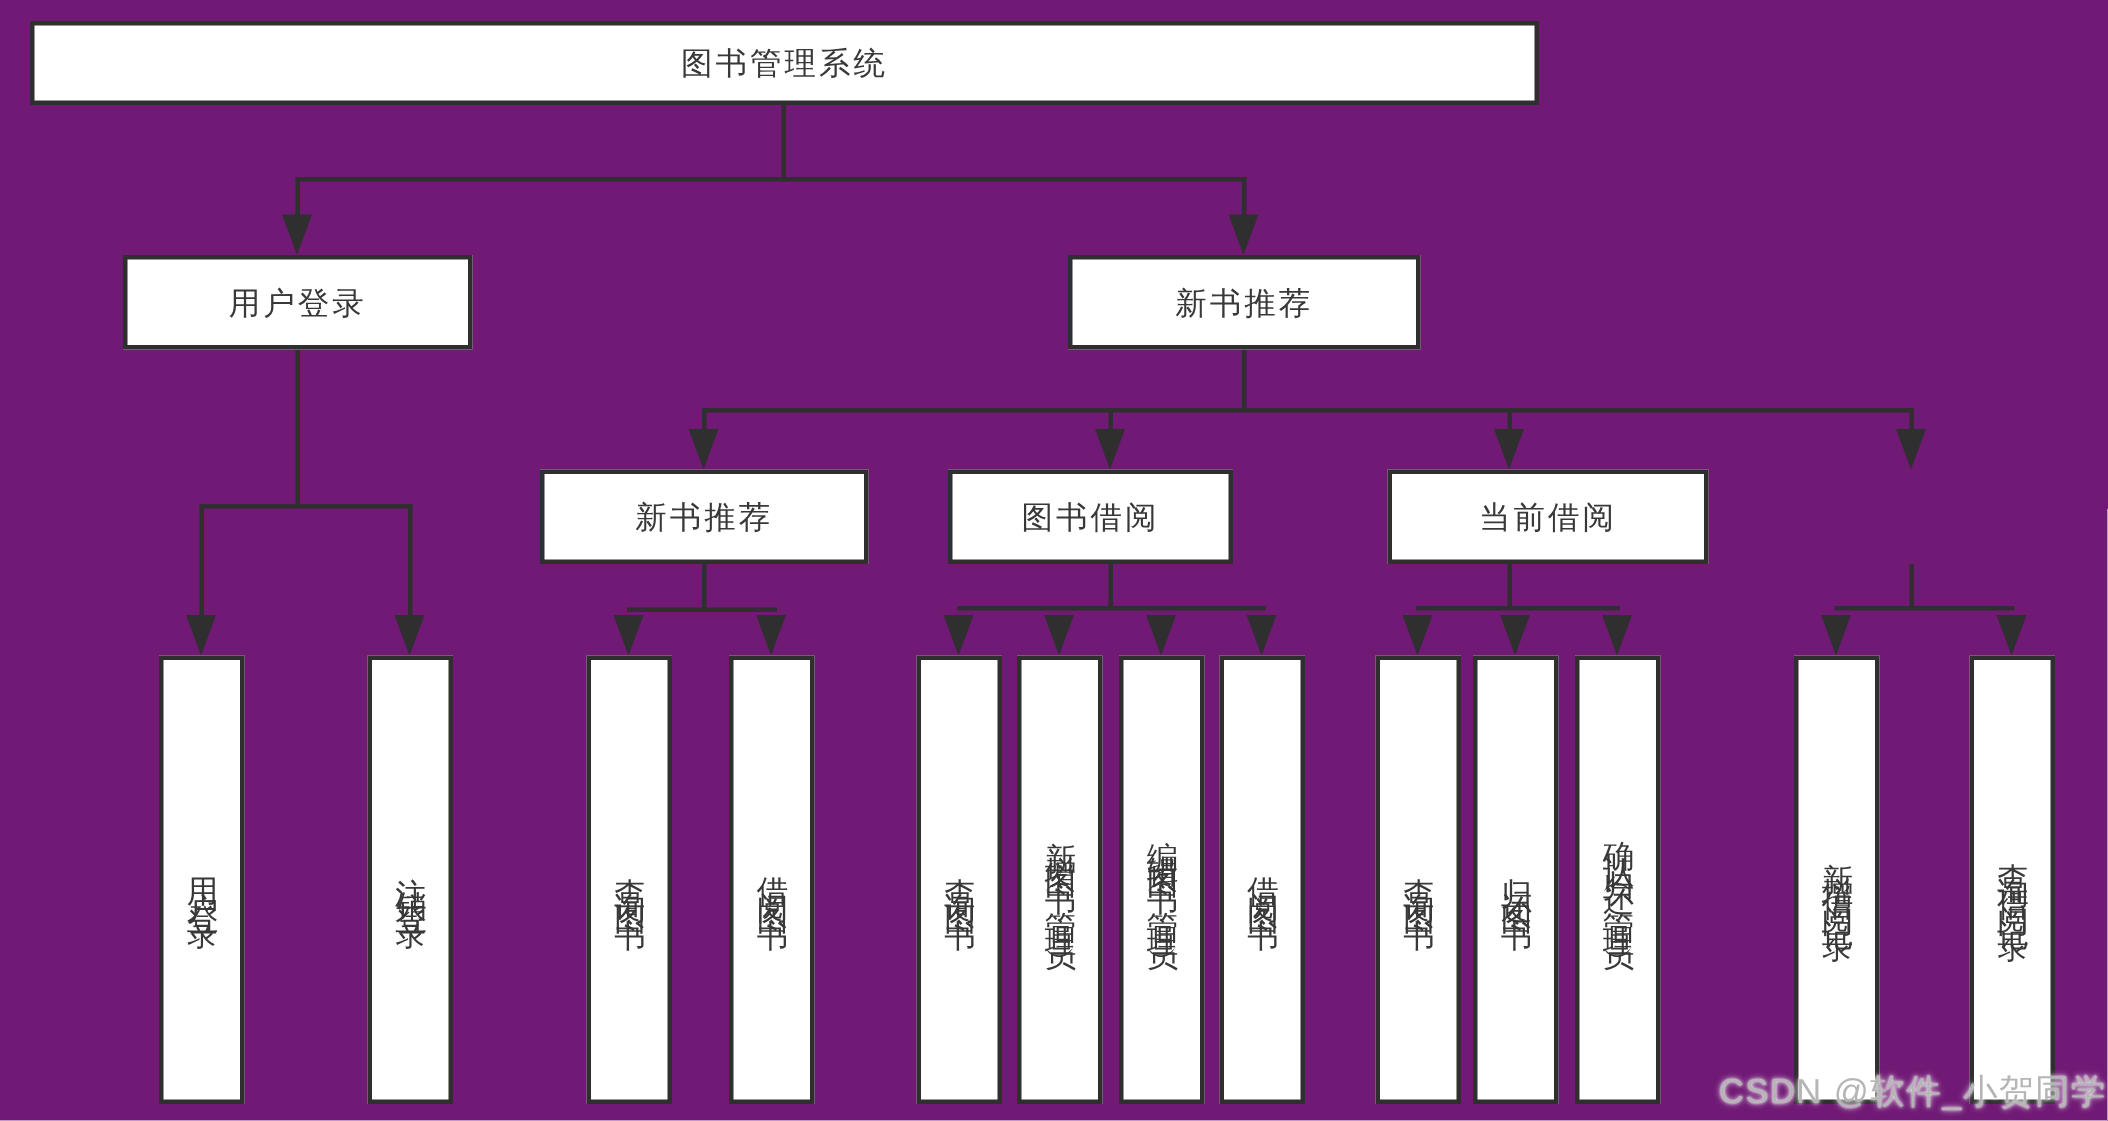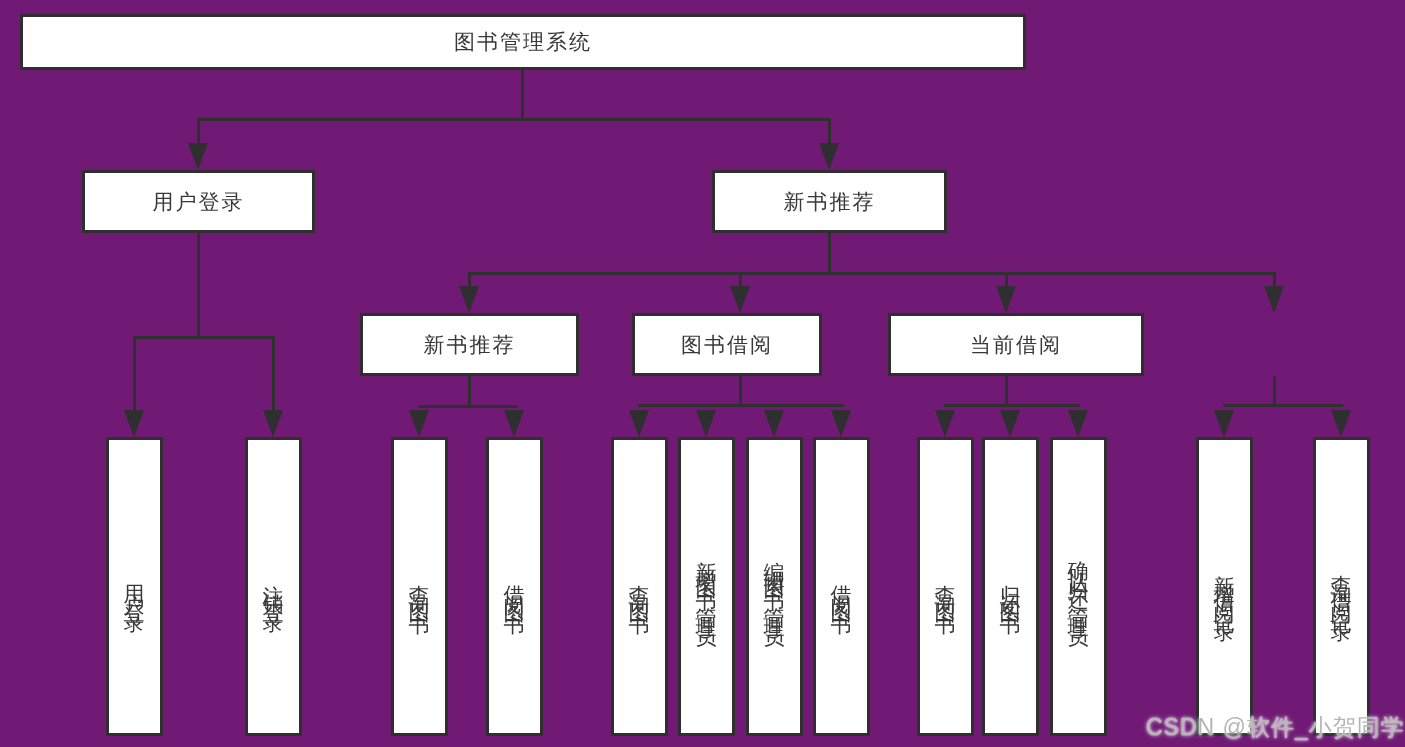--- a/index.html
+++ b/index.html
@@ -135,21 +135,21 @@
   </div>
 
   <div class="box" style="left:360px;top:313px;width:219px;height:63px">
     <span class="hlabel">新书推荐</span>
   </div>
 
   <div class="box" style="left:632px;top:313px;width:190px;height:63px">
     <span class="hlabel">图书借阅</span>
   </div>
 
-  <div class="box" style="left:888px;top:313px;width:256px;height:63px">
+  <div class="box" style="left:925px;top:313px;width:214px;height:63px">
     <span class="hlabel">当前借阅</span>
   </div>
 
 
   <div class="box vbox" style="left:106px;top:437px;width:57px;height:299px">
     <span class="vlabel">用户登录</span>
   </div>
   <div class="box vbox" style="left:245px;top:437px;width:57px;height:299px">
     <span class="vlabel">注销登录</span>
   </div>

